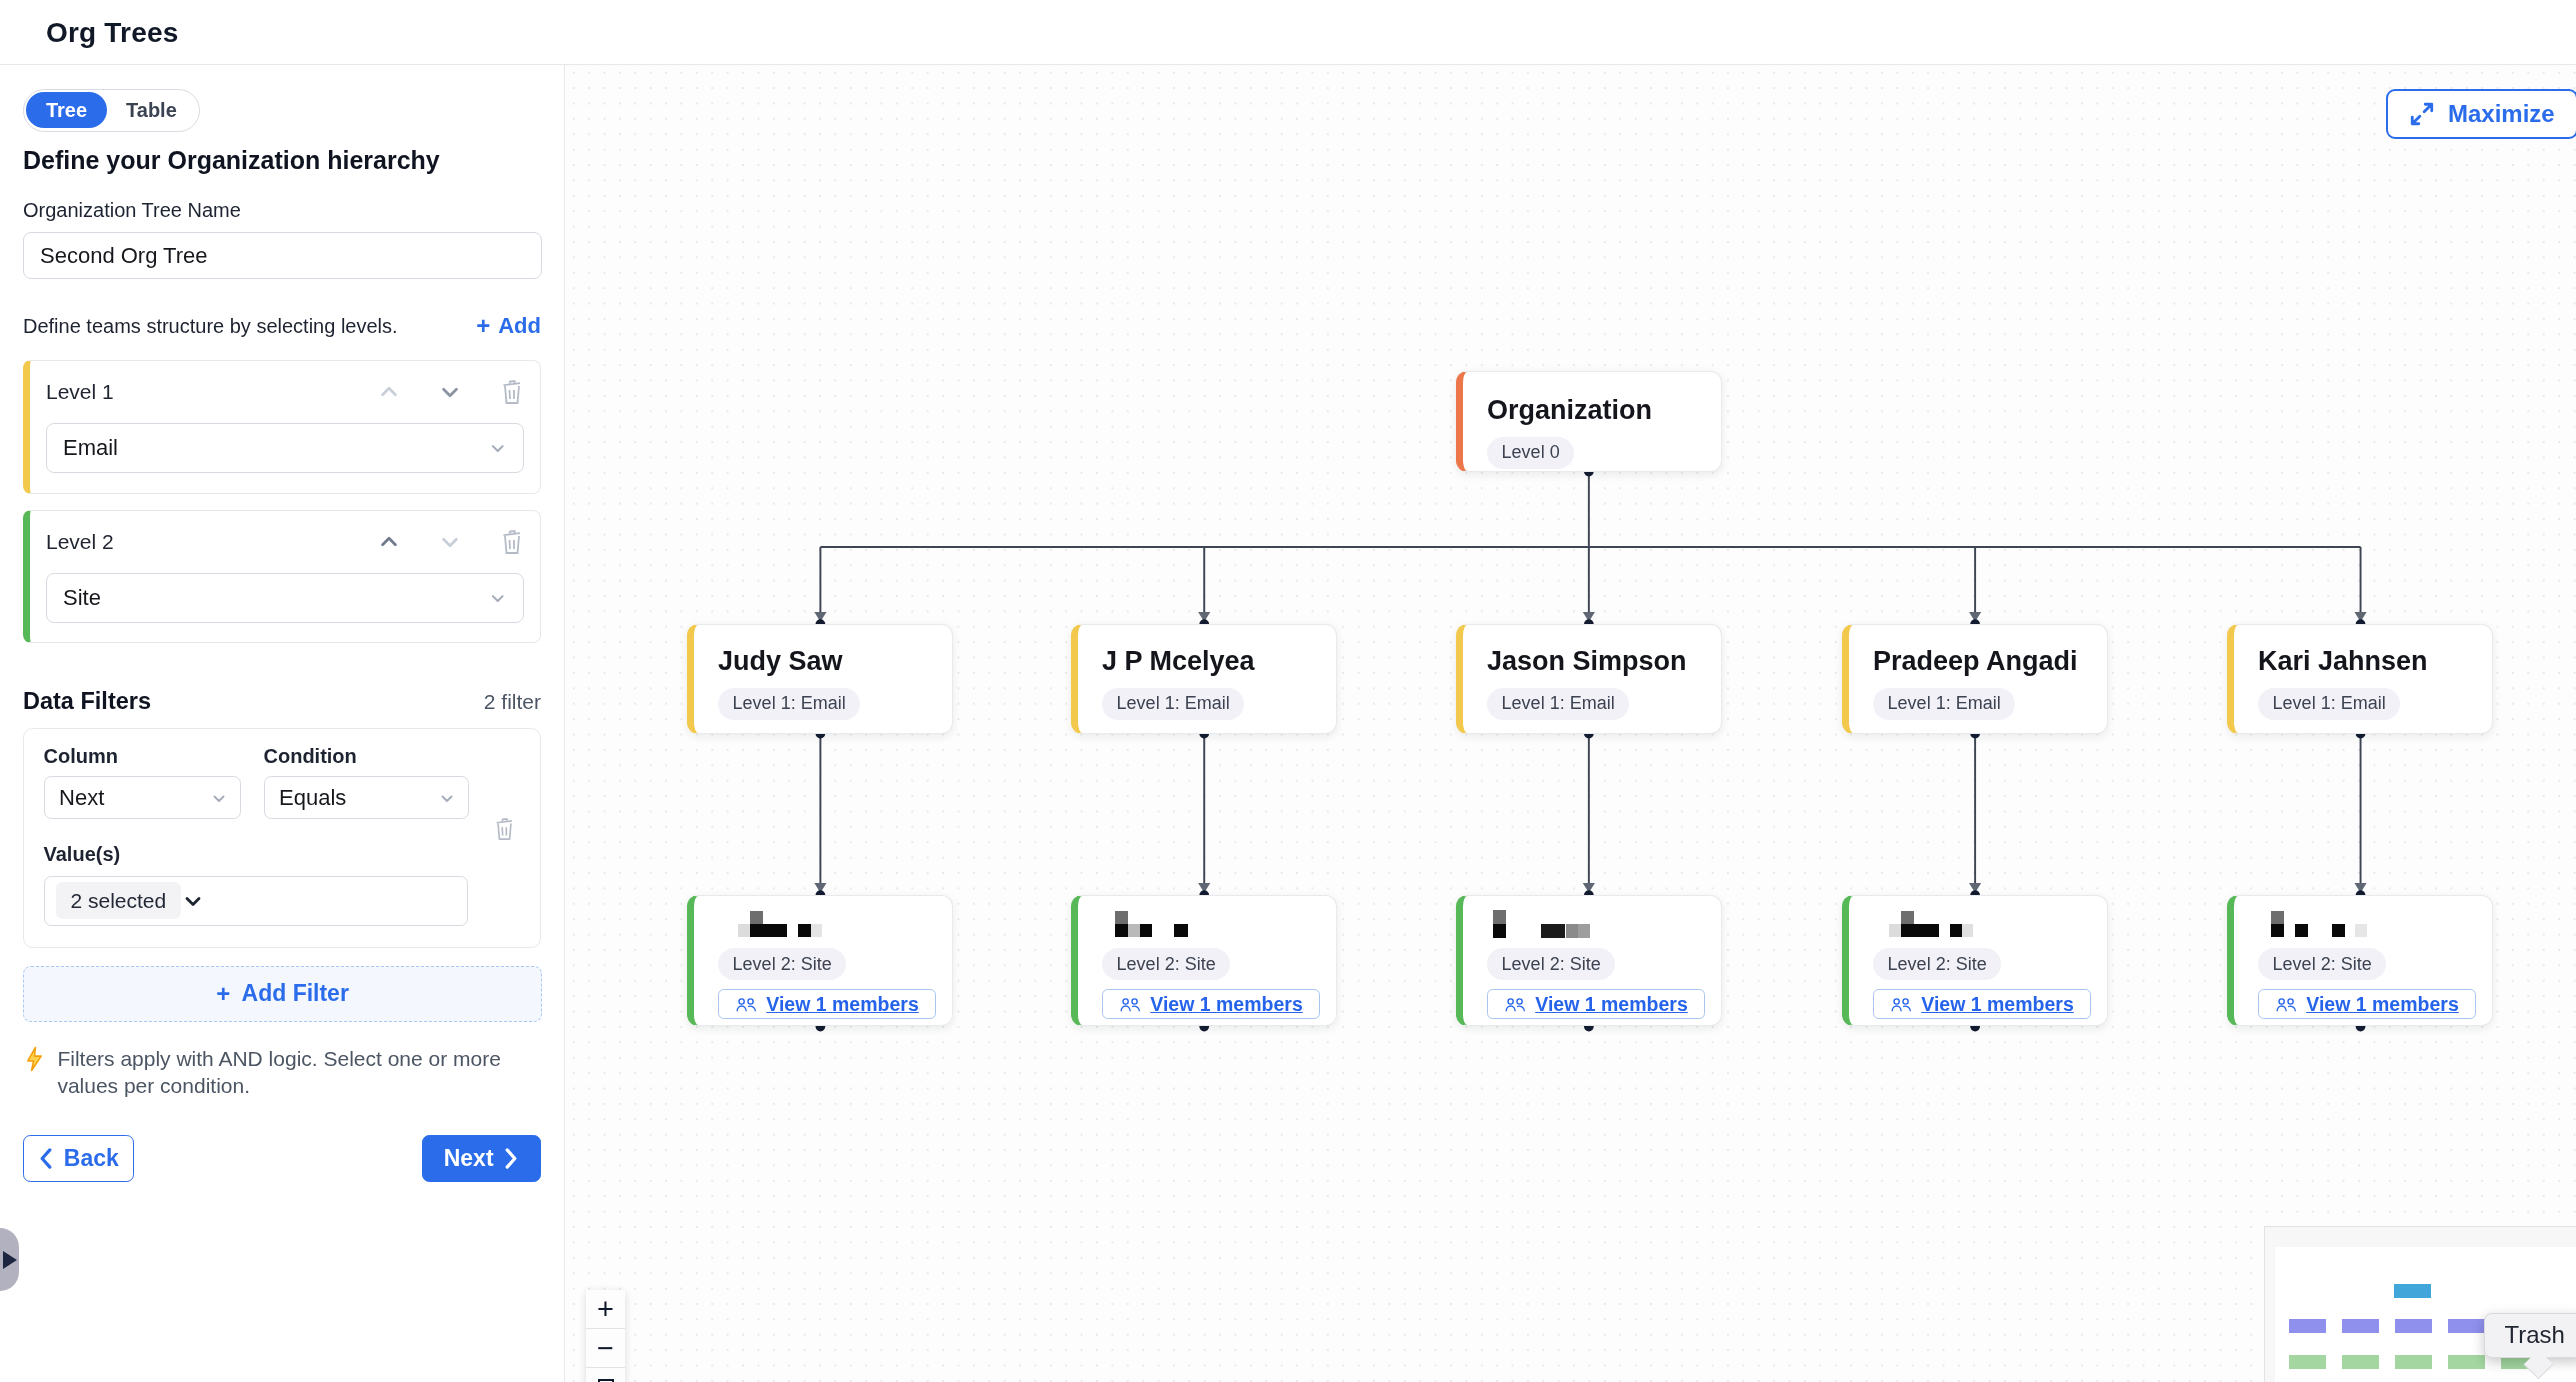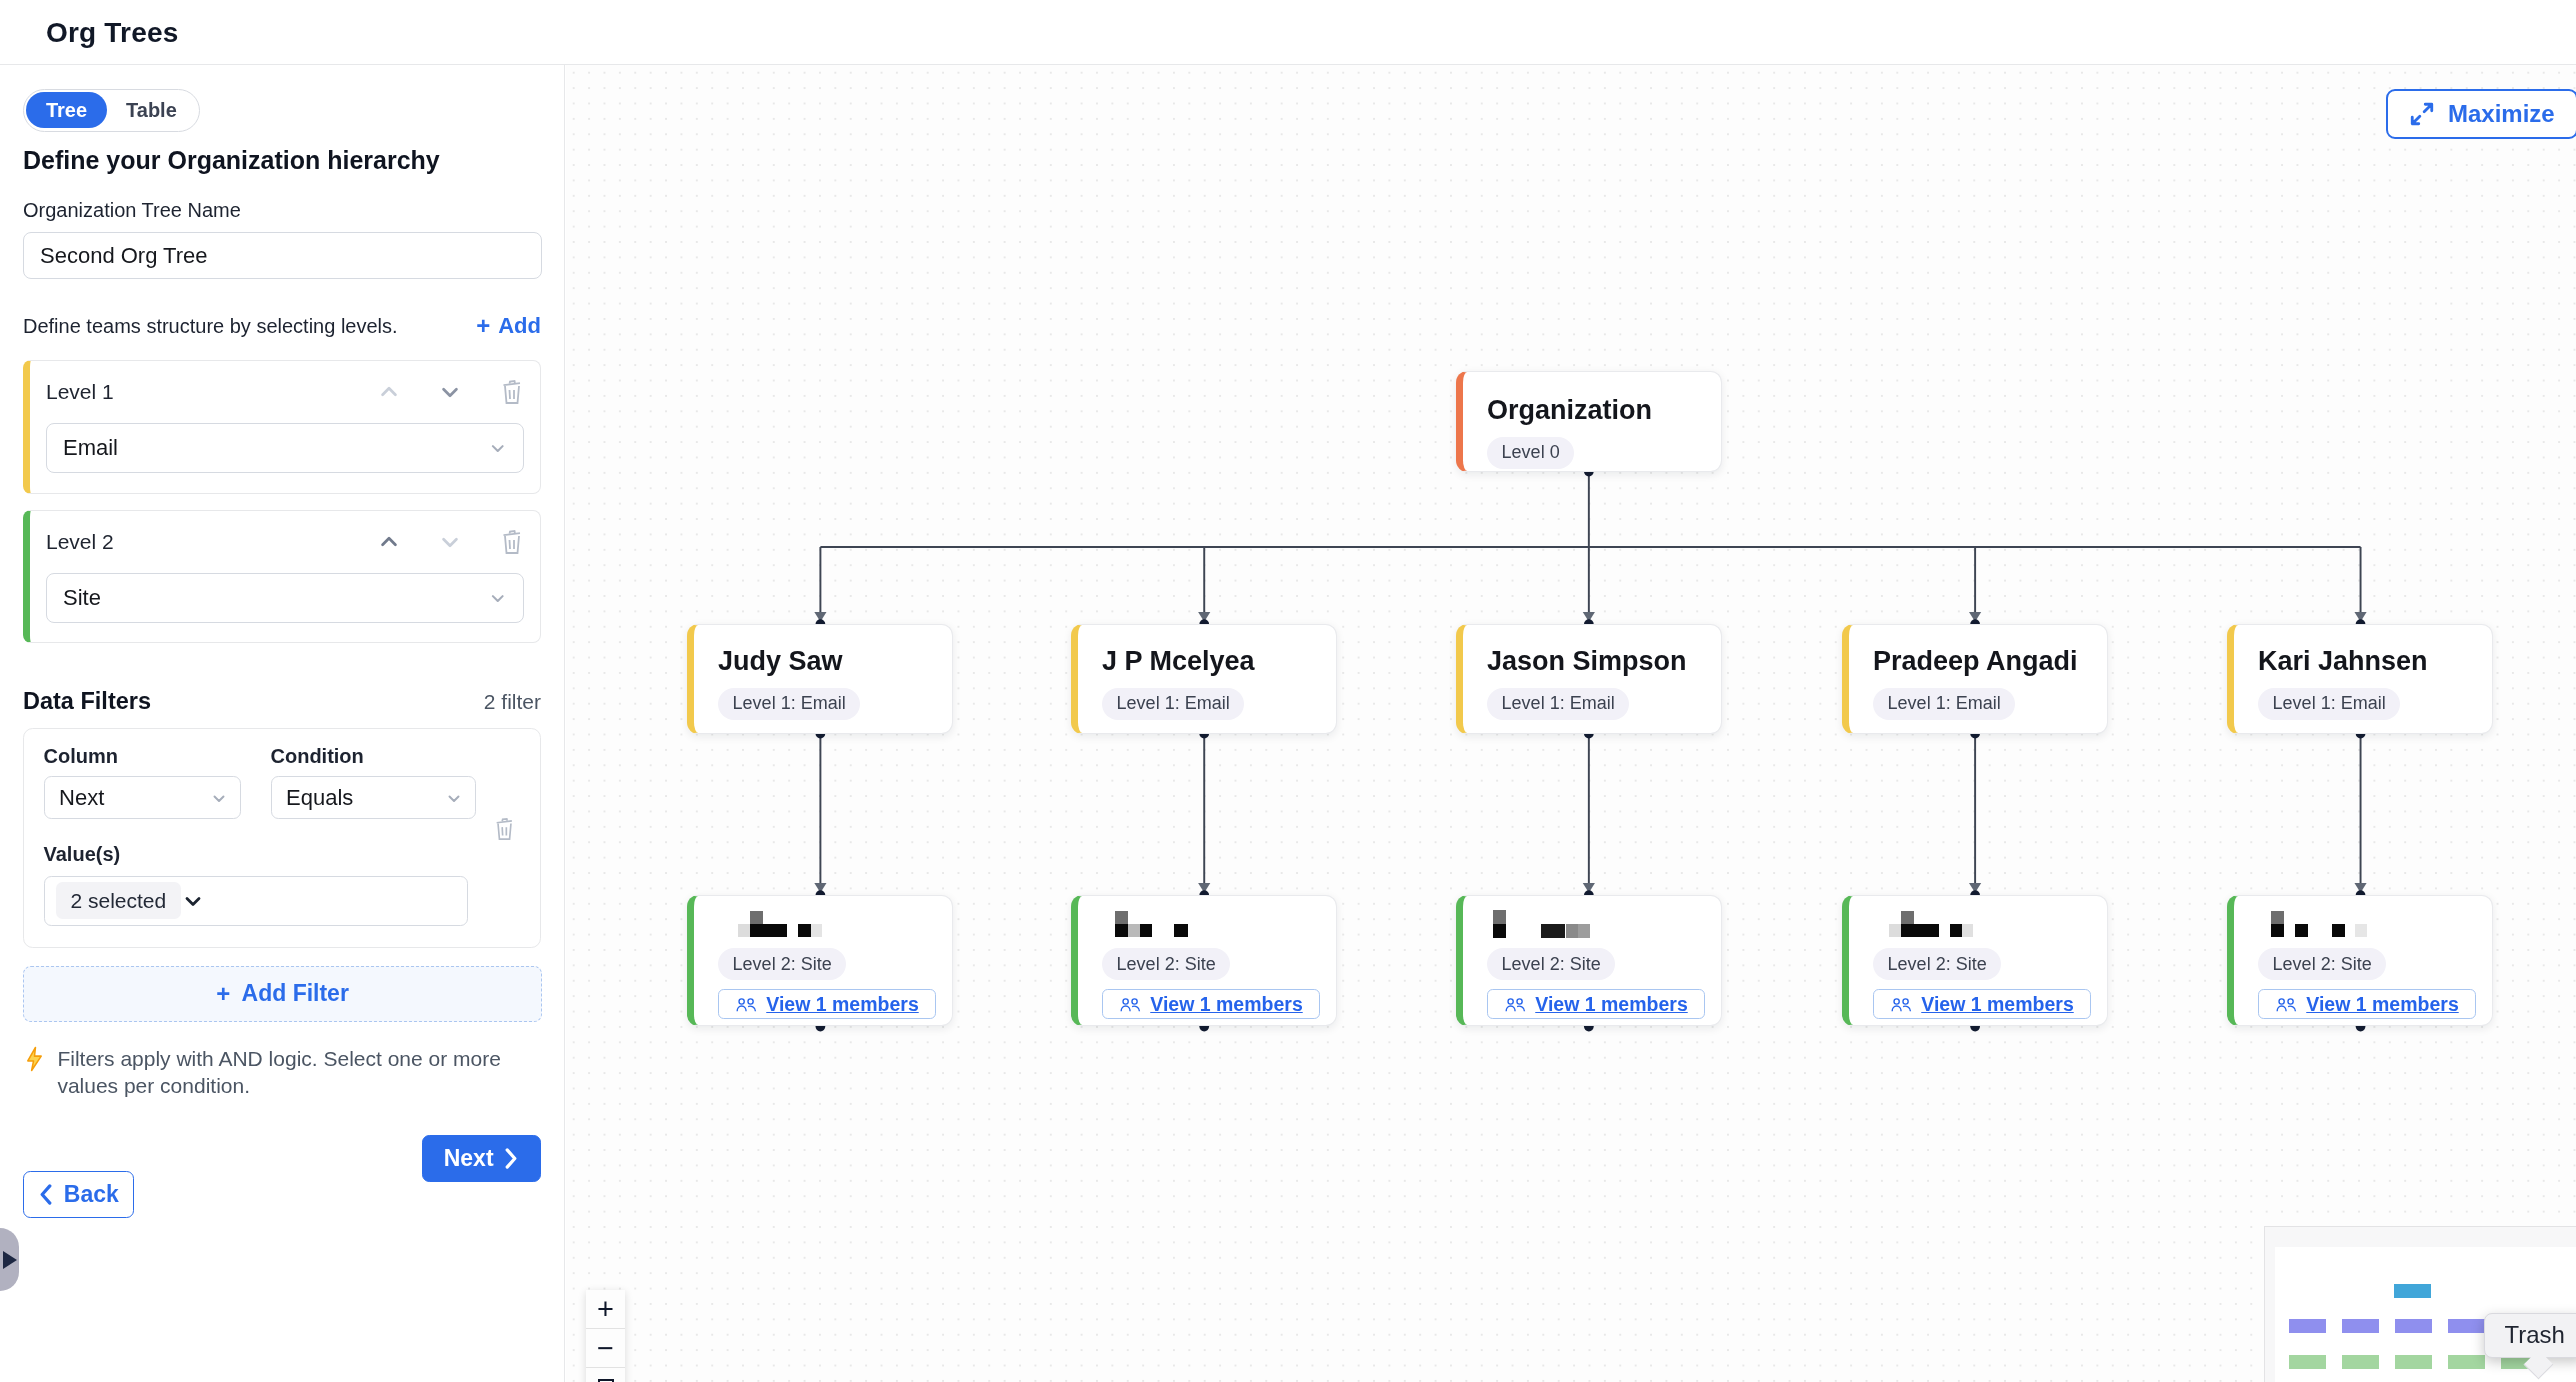--- a/index.html
+++ b/index.html
@@ -40,21 +40,21 @@
   .select { position:relative; margin-top:18px; height:50px; border:1.6px solid #d6dae1; border-radius:8px;
     display:flex; align-items:center; padding:0 16px; font-size:22px; color:#16181d; background:#fff; cursor:pointer; }
   .select .chev { position:absolute; right:16px; }
 
   .filters-head { display:flex; justify-content:space-between; align-items:baseline; margin-top:45px; }
   .filters-title { font-size:23.5px; font-weight:bold; color:#0f1420; }
   .filters-count { font-size:21px; color:#4b5563; }
 
   .filter-card { position:relative; margin-top:13px; border:1.6px solid #e7e8ea; border-radius:9.7px;
     padding:16px 19.5px 21px 19.5px; background:#fff; }
-  .filter-grid { display:flex; gap:30px; }
+  .filter-grid { display:flex; gap:23px; }
   .f-col { display:flex; flex-direction:column; }
   .f-label { font-size:20px; font-weight:bold; color:#1d2330; margin-bottom:8px; }
   .f-select { position:relative; height:43px; border:1.6px solid #d6dae1; border-radius:7.3px; background:#fff;
     display:flex; align-items:center; padding:0 14.6px; font-size:22px; color:#16181d; cursor:pointer; }
   .f-select .chev { position:absolute; right:11.4px; }
   .w-team { width:197px; } .w-cond { width:205px; }
   .filter-trash { position:absolute; right:24px; top:88px; }
   .values-label { font-size:20px; font-weight:bold; color:#1d2330; margin-top:24px; }
   .values-select { position:relative; margin-top:9.7px; width:424px; height:50px; border:1.6px solid #d6dae1;
     border-radius:7.3px; background:#fff; display:flex; align-items:center; padding:0 11.4px; cursor:pointer; }
@@ -63,21 +63,21 @@
   .add-filter { margin-top:18px; width:519px; height:56px; border:1.6px dashed #abc6f0; background:#f4f8fe;
     border-radius:8px; display:flex; align-items:center; justify-content:center; gap:11.4px; cursor:pointer;
     color:#2b6cea; font-family:inherit; font-size:23px; font-weight:bold; }
 
   .note-row { display:flex; gap:11.4px; margin-top:23px; }
   .note-text { font-size:21px; color:#4b5563; line-height:1.3; width:454px; }
 
   .nav-row { display:flex; justify-content:space-between; margin-top:36px; }
   .btn { display:flex; align-items:center; justify-content:center; gap:9.7px; border-radius:7.3px; cursor:pointer;
     font-family:inherit; font-size:23px; font-weight:bold; height:47px; }
-  .btn-back { width:111px; background:#fff; border:1.6px solid #2b6cea; color:#2b6cea;margin-top:36px; }
+  .btn-back { width:111px; background:#fff; border:1.6px solid #2b6cea; color:#2b6cea; }
   .btn-next { width:119px; background:#2b6cea; border:1.6px solid #2b6cea; color:#fff; }
 
   
   .canvas { position:absolute; left:566px; top:65px; width:2010px; height:1317px; overflow:hidden;
     background-color:#fdfdfd;
     background-image:radial-gradient(circle, #e8e8e8 1.5px, transparent 1.5px);
     background-size:15.4px 15.4px; }
   #edges { position:absolute; left:0; top:0; }
 
   .node { position:absolute; width:266px; background:#fff; border:1.2px solid #e9eaed; border-left:7.3px solid #ccc;

